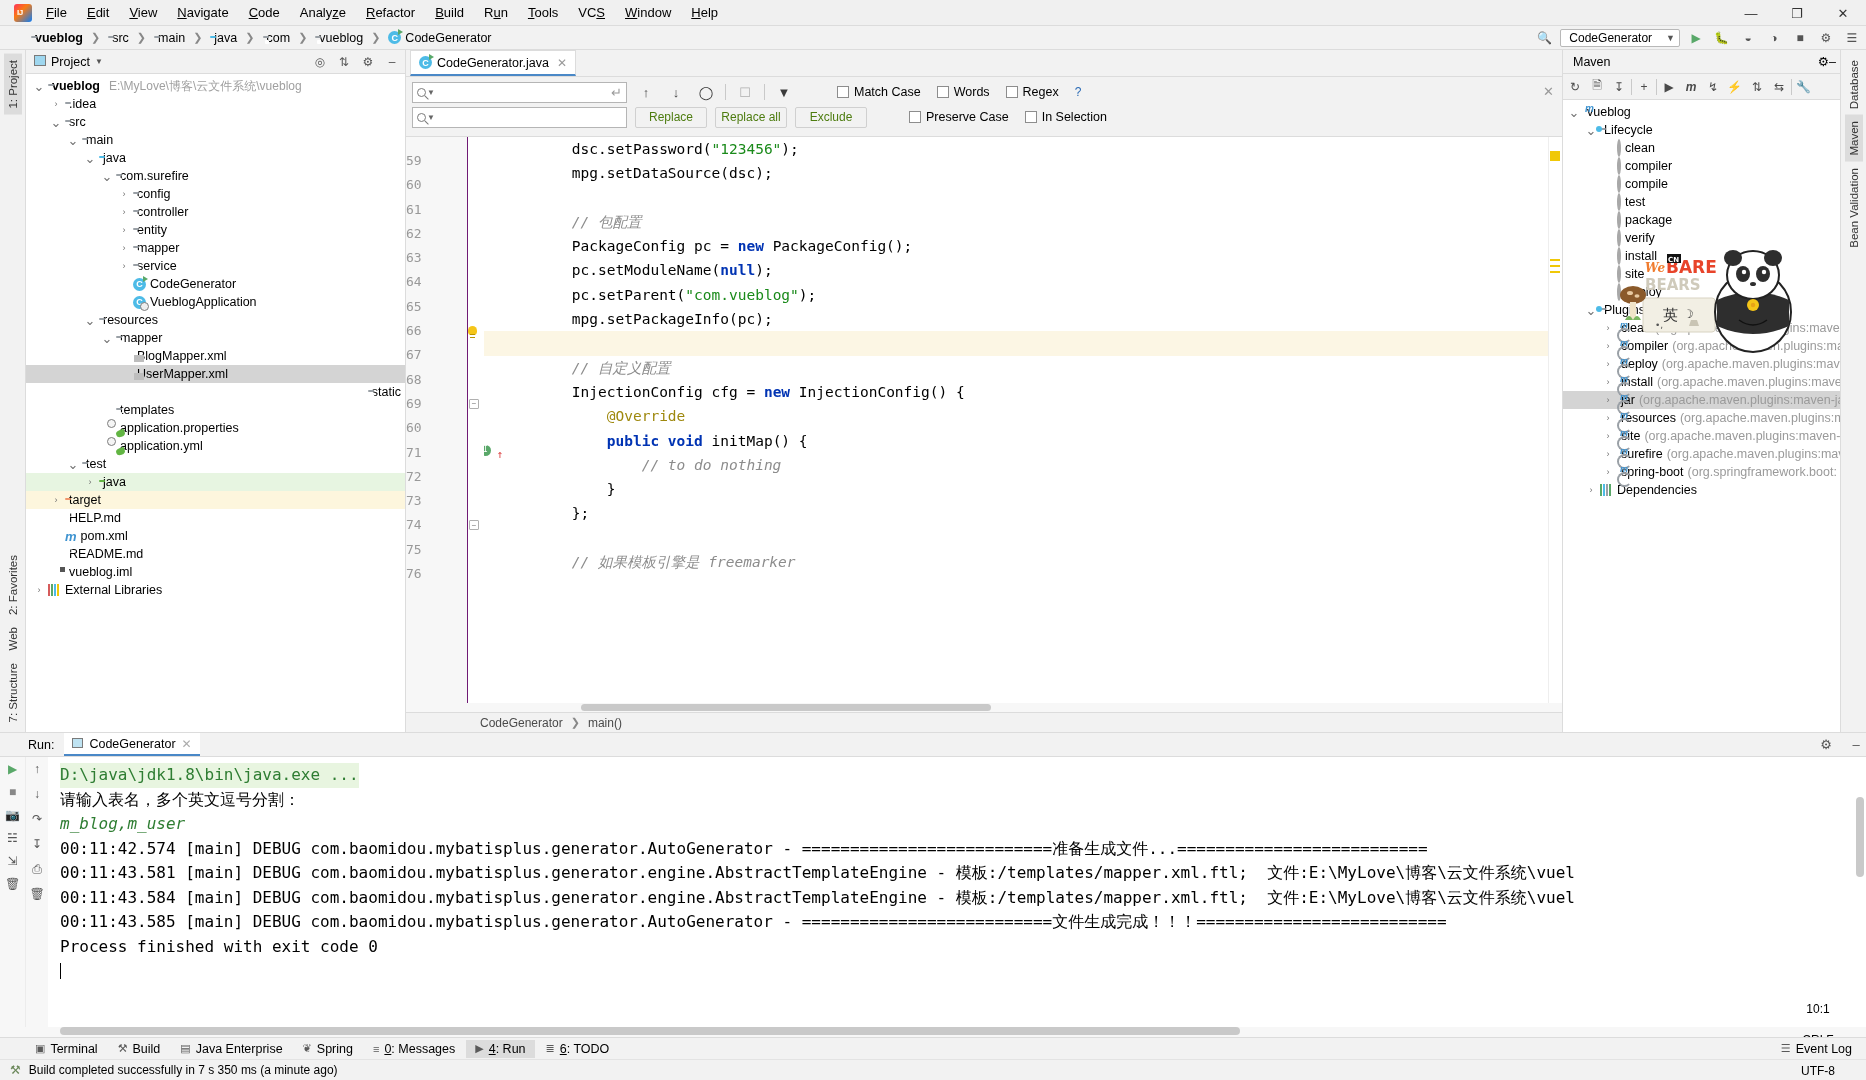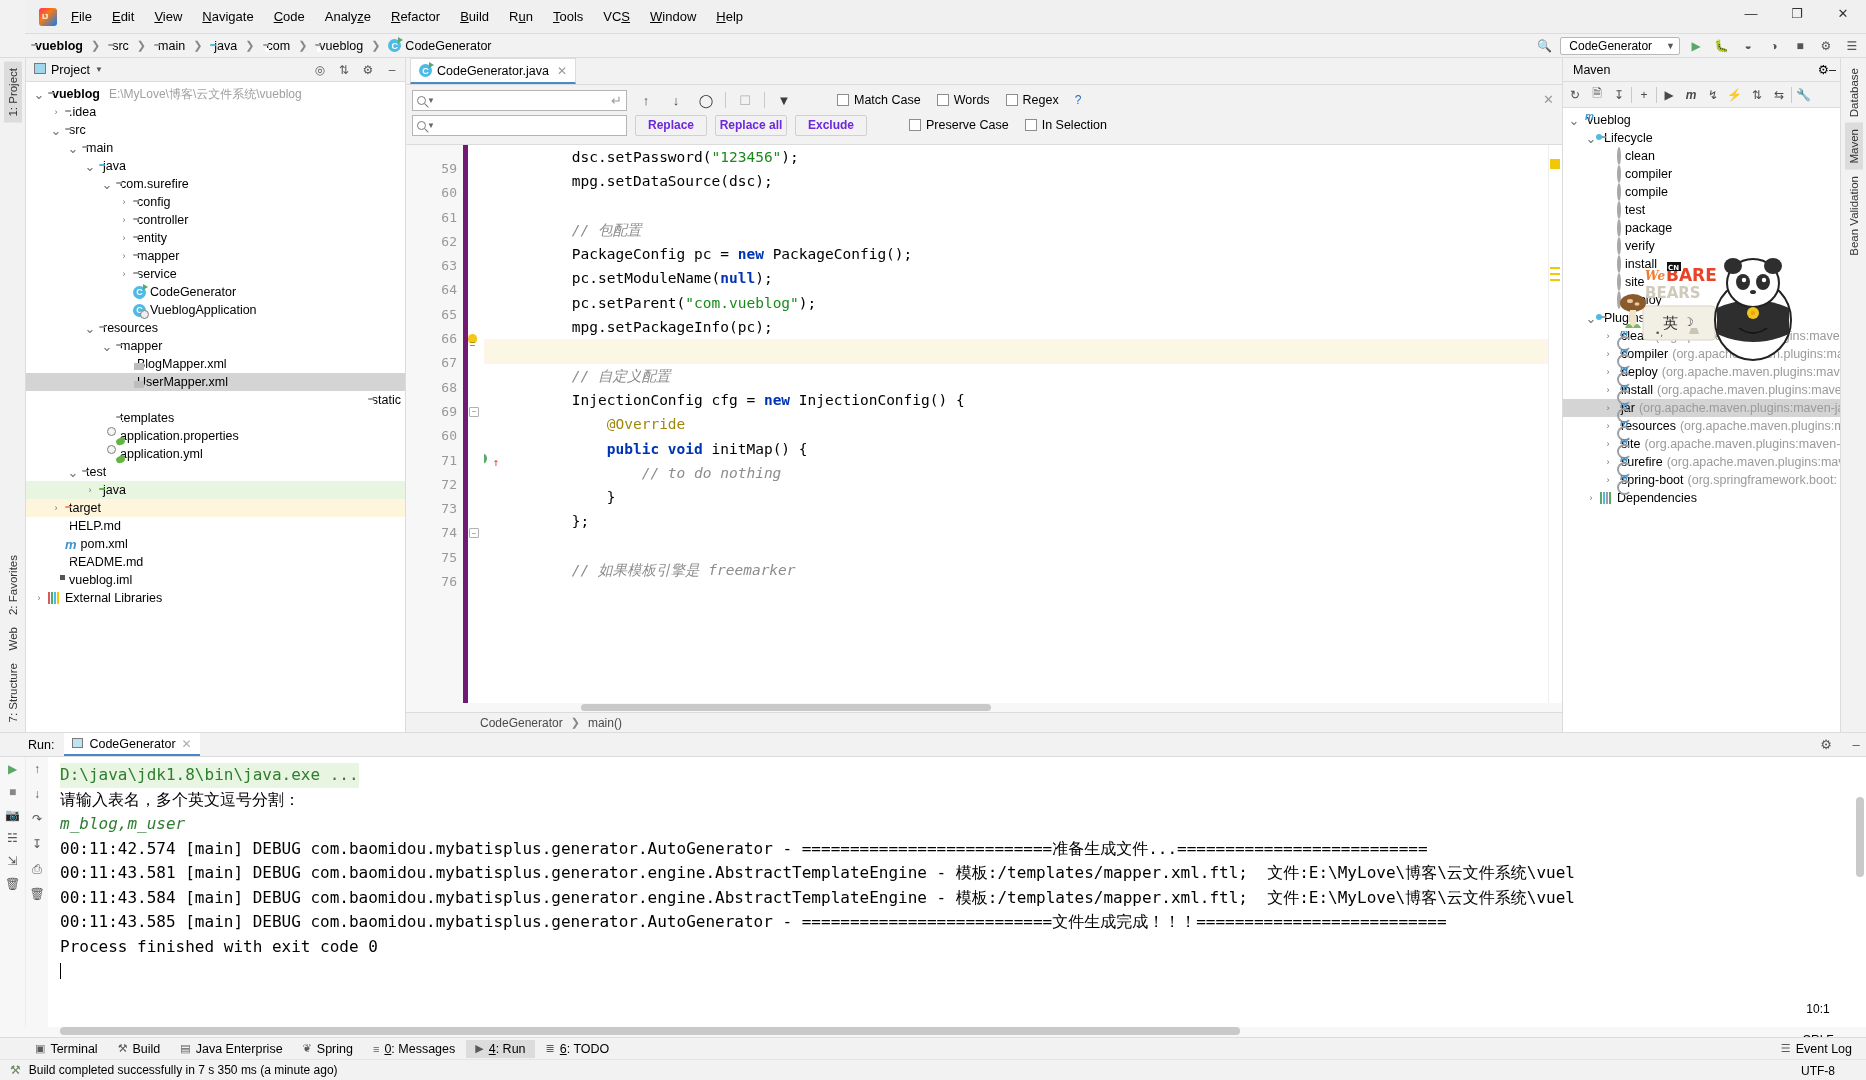--- a/index.html
+++ b/index.html
@@ -6,21 +6,21 @@
   html,body { width:1866px; height:1080px; overflow:hidden; }
   body {
     font-family: "Liberation Sans", sans-serif;
     font-size: 13px;
     color:#000;
     background:#f2f2f2;
   }
   .app { position:relative; width:1866px; height:1080px; display:flex; flex-direction:column; background:#f2f2f2; }
 
   
-  .titlebar { height:34px; background:#f0f0f0; display:flex; align-items:center; border-bottom:1px solid #dcdcdc; position:relative;margin-left:25px; }
+  .titlebar { height:26px; background:#f0f0f0; display:flex; align-items:center; border-bottom:1px solid #dcdcdc; position:relative; }
   .ij-logo { width:18px; height:18px; margin:0 8px 0 14px; border-radius:3px;
     background:linear-gradient(135deg,#fe315d 0%,#f97a12 40%,#087cfa 100%); position:relative; flex:none;}
   .ij-logo::after { content:"IJ"; position:absolute; color:#fff; font-size:8px; font-weight:bold; left:3px; top:4px; letter-spacing:-0.5px;}
   .menu { display:flex; align-items:center; gap:20px; margin-left:6px; font-size:13px; }
   .menu span { cursor:default; }
   .menu u { text-decoration:underline; }
   .title-text { position:absolute; left:724px; top:4px; font-size:12.5px; white-space:nowrap; }
   .title-text b { font-weight:bold; }
   .title-text .dim { color:#555; }
   .win-btns { position:absolute; right:0; top:0; height:26px; display:flex; }
@@ -105,29 +105,29 @@
 
   .findbar { background:#f2f2f2; border-bottom:1px solid #dcdcdc; padding:4px 6px 5px 6px; position:relative;}
   .findrow { display:flex; align-items:center; gap:8px; height:22px; margin-bottom:3px;}
   .finput { width:215px; height:21px; background:#fff; border:1px solid #b5b5b5; display:flex; align-items:center; padding:0 4px; font-size:12px; color:#999; justify-content:space-between;}
   .finput .q { display:flex; align-items:center; gap:1px; }
   .magn { width:9px;height:9px;border:1.4px solid #7a7a7a;border-radius:50%;position:relative;display:inline-block;}
   .magn::after{content:"";position:absolute;right:-4px;bottom:-3px;width:5px;height:1.4px;background:#7a7a7a;transform:rotate(45deg);}
   .fbtn { width:22px;height:20px;display:flex;align-items:center;justify-content:center;color:#3c3c3c;font-size:13px;}
   .fbtn.dim { color:#b0b0b0; }
   .vdiv { width:1px;height:16px;background:#c9c9c9;}
-  .rbtn { height:21px; min-width:72px; display:flex;align-items:center;justify-content:center; background:#f2f2f2; border:1px solid #d0d0d0; color:#6d28d9; font-size:12px; border-radius:2px;font-weight:bold;}
+  .rbtn { height:21px; min-width:72px; display:flex;align-items:center;justify-content:center; background:#f2f2f2; border:1px solid #d0d0d0; color:#4d7c0f; font-size:12px; border-radius:2px;}
   .chk { display:flex; align-items:center; gap:5px; font-size:12.5px; }
   .chk .box { width:12px;height:12px;border:1px solid #8d8d8d;background:#fff;}
   .chkgroup { display:flex; gap:16px; align-items:center; margin-left:34px;}
   .qmark { color:#2a6ab5; font-size:12px;}
   .findclose { position:absolute; right:8px; top:7px; color:#999; font-size:13px;}
 
   .code-area { flex:1; display:flex; min-height:0; position:relative; background:#fff; overflow:hidden;}
-  .gutter { width:62px; background:#f7f7f7; border-right:5px solid #701a75; text-align:right; padding-top:0; color:#999; font-family:"DejaVu Sans Mono",monospace; font-size:13px; position:relative;}
+  .gutter { width:62px; background:#f7f7f7; border-right:1px solid #701a75; text-align:left; padding-top:0; color:#999; font-family:"DejaVu Sans Mono",monospace; font-size:13px; position:relative;}
   .gline { height:24.3px; line-height:24.3px; padding-right:6px; position:relative;}
   .foldcol { width:16px; background:#fff; position:relative;}
   .code { flex:1; font-family:"DejaVu Sans Mono", monospace; font-size:14.5px; line-height:24.3px; padding-left:18px; position:relative; white-space:pre; overflow:hidden;}
   .cline { height:24.3px; }
   .cline.hl { background:#fcf6e4; margin-left:-18px; padding-left:18px;}
   .kw { color:#0033b3; font-weight:bold;}
   .str { color:#1a8a1a;}
   .cmt { color:#8c8c8c; font-style:italic;}
   .ann { color:#9e880d;}
 

